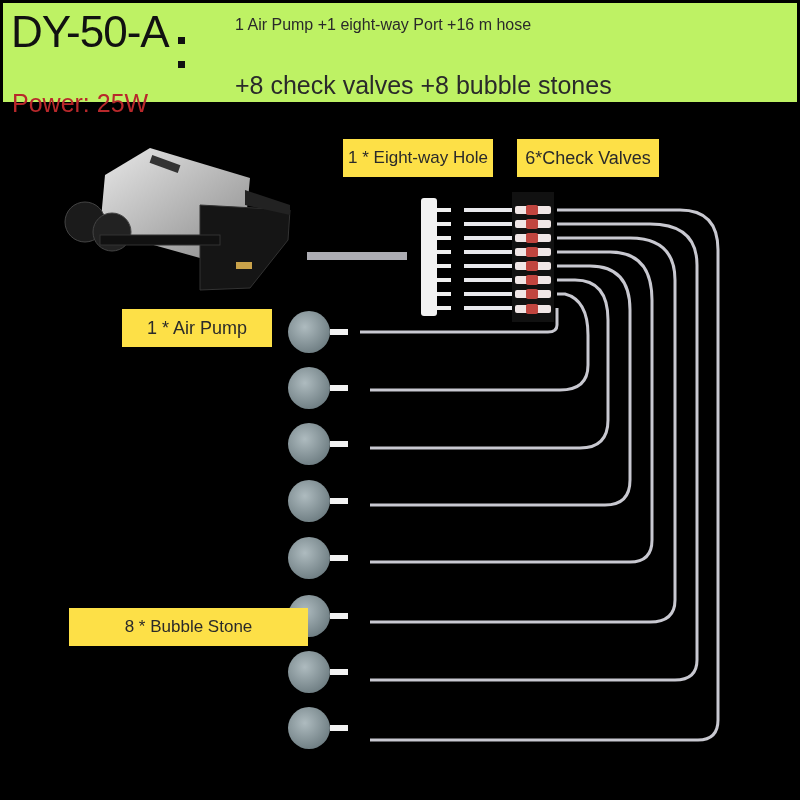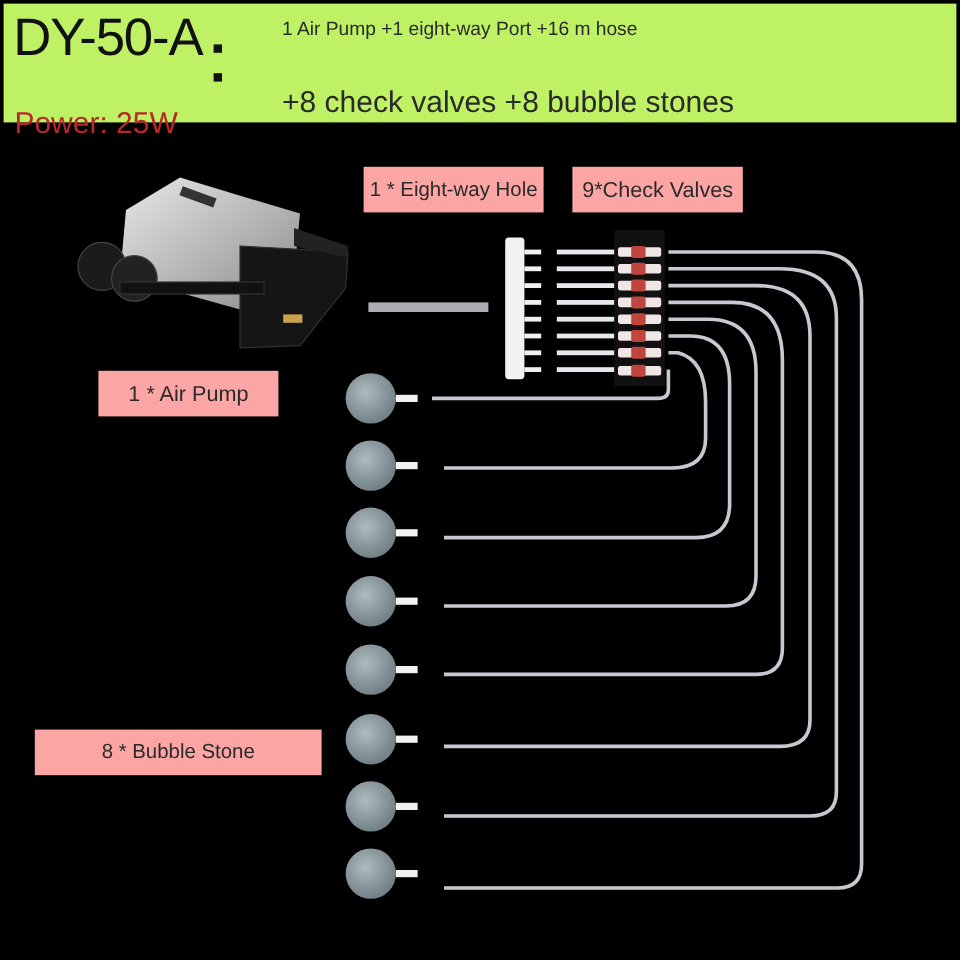--- a/index.html
+++ b/index.html
@@ -4,21 +4,21 @@
 <style>
   html,body{margin:0;padding:0;background:#000;}
   body{width:800px;height:800px;position:relative;overflow:hidden;font-family:"Liberation Sans",sans-serif;}
   .header{position:absolute;left:3px;top:3px;width:794px;height:99px;background:#bef264;}
   .model{position:absolute;left:8px;top:4px;font-size:44px;color:#111;letter-spacing:-1px;}
   .colon{position:absolute;left:175px;top:34px;width:7px;height:7px;background:#111;}
   .colon2{position:absolute;left:175px;top:58px;width:7px;height:7px;background:#111;}
   .power{position:absolute;left:9px;top:58px;font-size:25px;color:#b8282b;margin-top:28px;}
   .desc1{position:absolute;left:232px;top:13px;font-size:16px;color:#2a2a2a;}
   .desc2{position:absolute;left:232px;top:56px;font-size:25px;color:#2a2a2a;margin-top:12px;}
-  .label{position:absolute;background:#fca5a5;color:#2a2a2a;font-size:18px;display:flex;align-items:center;justify-content:center;}
+  .label{position:absolute;background:#fde047;color:#2a2a2a;font-size:18px;display:flex;align-items:center;justify-content:center;margin-left:40px;}
   svg{position:absolute;left:0;top:0;}
 </style>
 </head>
 <body>
 
 <div class="header">
   <div class="model">DY-50-A</div>
   <div class="colon"></div>
   <div class="colon2"></div>
   <div class="power">Power: 25W</div>
@@ -138,15 +138,15 @@
         <rect x="330" y="669" width="18" height="6" fill="#f2f2f2"></rect>
       </g>
     <g>
         <circle cx="309" cy="728" r="21" fill="url(#stoneg)"></circle>
         <rect x="330" y="725" width="18" height="6" fill="#f2f2f2"></rect>
       </g>
   </g>
 </svg>
 
 <div class="label" style="left:303px;top:139px;width:150px;height:38px;font-size:17px;">1 * Eight-way Hole</div>
-<div class="label" style="left:477px;top:139px;width:142px;height:38px;">9*Check Valves</div>
+<div class="label" style="left:477px;top:139px;width:142px;height:38px;">6*Check Valves</div>
 <div class="label" style="left:82px;top:309px;width:150px;height:38px;">1 * Air Pump</div>
 <div class="label" style="left:29px;top:608px;width:239px;height:38px;font-size:17px;">8 * Bubble Stone</div>
 
 </body></html>

